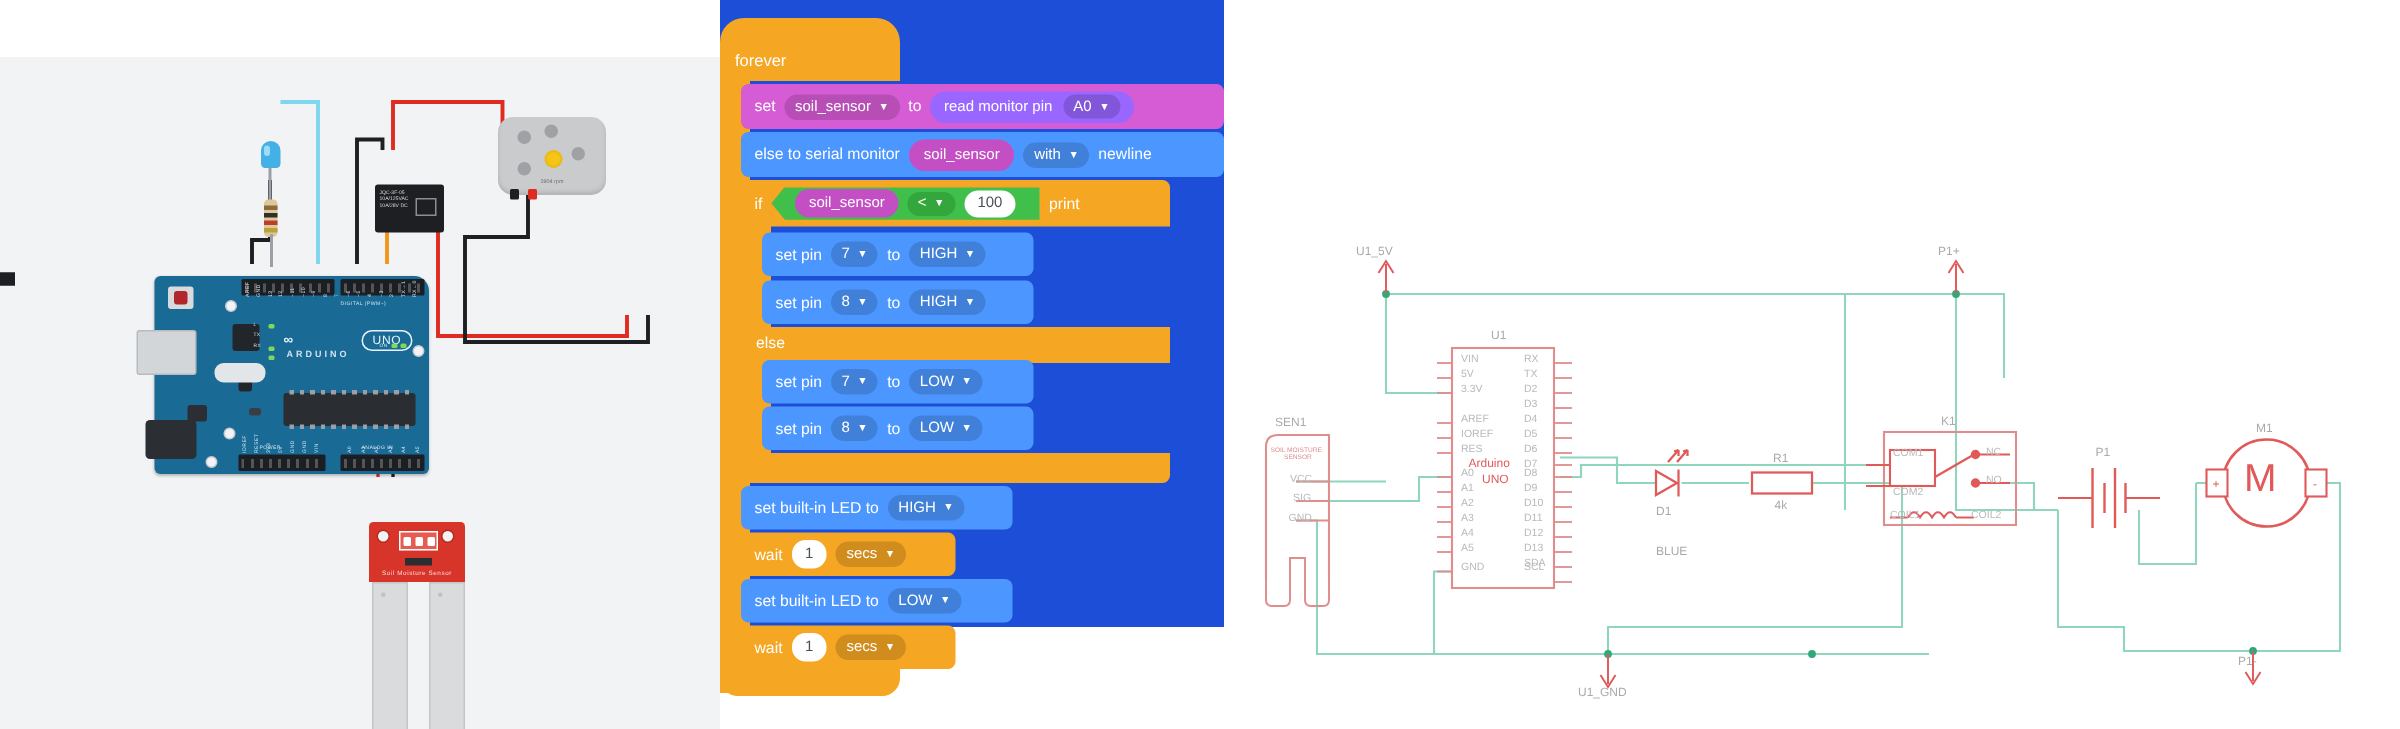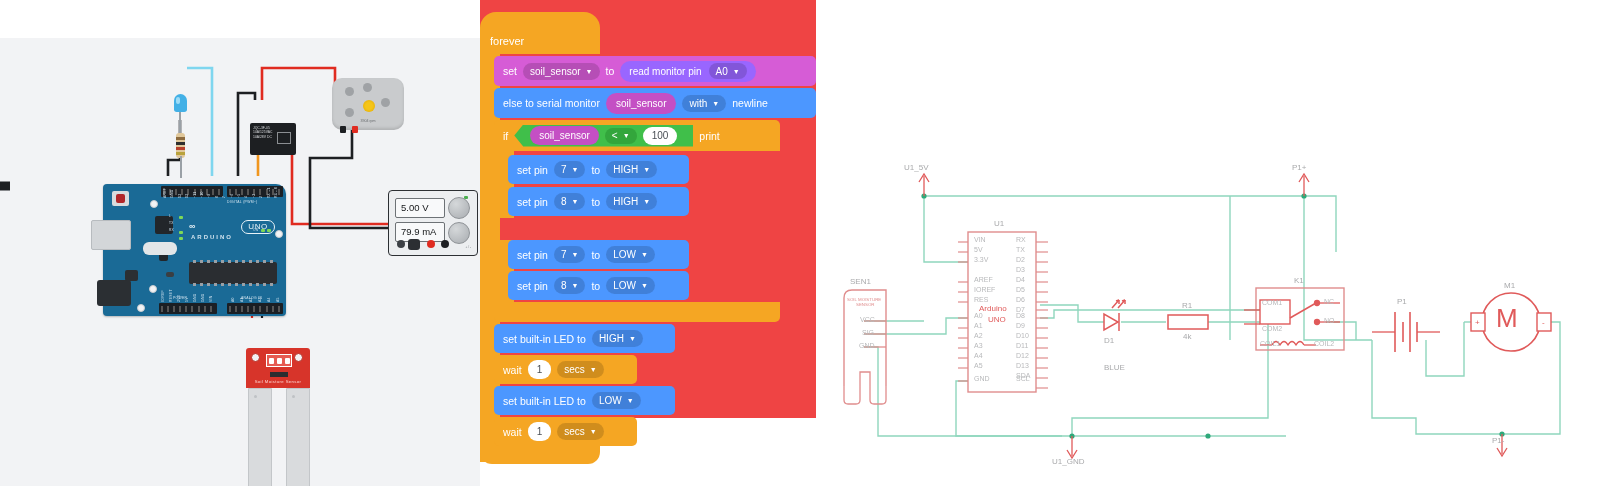--- a/index.html
+++ b/index.html
@@ -136,21 +136,21 @@
   }
   .led-bulb::after{content:"";position:absolute;left:2px;top:3px;width:4px;height:7px;background:#9ddcf7;border-radius:3px;}
   .resistor{
     position:absolute;left:176px;top:95px;width:9px;height:25px;
     background:#e0c79a;border-radius:3px;
   }
   .resistor i{position:absolute;left:0;width:9px;height:3px;}
 
   
   #panel-blocks{
-    position:absolute;left:480px;top:0;width:336px;height:418px;background:#ef4444;
+    position:absolute;left:480px;top:0;width:336px;height:418px;background:#1d4ed8;
   }
   .blk{position:absolute;font-family:"Liberation Sans",sans-serif;}
   .ora{background:#f5a623;}
   .blu{background:#4c97ff;}
   .mag{background:#d65cd6;}
   .grn{background:#40bf4a;}
   .blklabel{color:#fff;font-size:10.5px;white-space:nowrap;}
   .pill{
     display:inline-flex;align-items:center;height:17px;padding:0 7px;border-radius:9px;
     color:#fff;font-size:10px;white-space:nowrap;
@@ -233,32 +233,20 @@
         <div class="hub"></div>
         <div class="d" style="left:13px;top:9px"></div>
         <div class="d" style="left:13px;top:30px"></div>
         <div class="d" style="left:49px;top:20px"></div>
         <div class="d" style="left:31px;top:5px"></div>
         <div class="rpm">3904 rpm</div>
       </div>
       <div class="motor-term" style="left:340px;top:88px;background:#1d1f22"></div>
       <div class="motor-term" style="left:352px;top:88px;background:#e02b20"></div>
 
-      <div class="psu">
-        <div class="grn"></div>
-        <div class="disp" style="top:7px">5.00 V</div>
-        <div class="disp" style="top:31px">79.9 mA</div>
-        <div class="knob" style="top:6px"></div>
-        <div class="knob" style="top:31px"></div>
-        <div class="sock" style="left:8px;background:#3c4045"></div>
-        <div style="position:absolute;left:19px;bottom:5px;width:12px;height:11px;border-radius:3px;background:#2c2f33"></div>
-        <div class="sock" style="left:38px;background:#e02b20"></div>
-        <div class="sock" style="left:52px;background:#1d1f22"></div>
-        <div class="plbl">+ / -</div>
-      </div>
 
       <div class="ard-board">
         <div class="hdr hdr-dig1"></div>
         <div class="hdr hdr-dig2"></div>
         <div class="hdr hdr-pow"></div>
         <div class="hdr hdr-ana"></div>
         <div class="ard-lbl" style="left:124px;top:16px">DIGITAL (PWM~)</div>
         <div class="ard-lbl" style="left:70px;top:112px">POWER</div>
         <div class="ard-lbl" style="left:138px;top:112px">ANALOG IN</div>
         <div class="ard-usb"></div>
@@ -413,20 +401,23 @@
           <span class="caret">▼</span>
         </span>
         <span class="blklabel">to</span>
         <span class="pill dd">
           <span>HIGH</span>
           <span class="caret">▼</span>
         </span>
       </div>
     </div>
 
+    <div class="blk ora" style="left:14px;top:218px;width:286px;height:24px">
+      <span class="blklabel" style="position:absolute;left:10px;top:5px">else</span>
+    </div>
     <div class="blk ora" style="left:14px;top:240px;width:20px;height:70px"></div>
 
     <div class="blk blu" style="left:28px;top:240px;width:181px;height:29px;border-radius:5px">
       <div class="row">
         <span class="blklabel">set pin</span>
         <span class="pill dd">
           <span>7</span>
           <span class="caret">▼</span>
         </span>
         <span class="blklabel">to</span>

